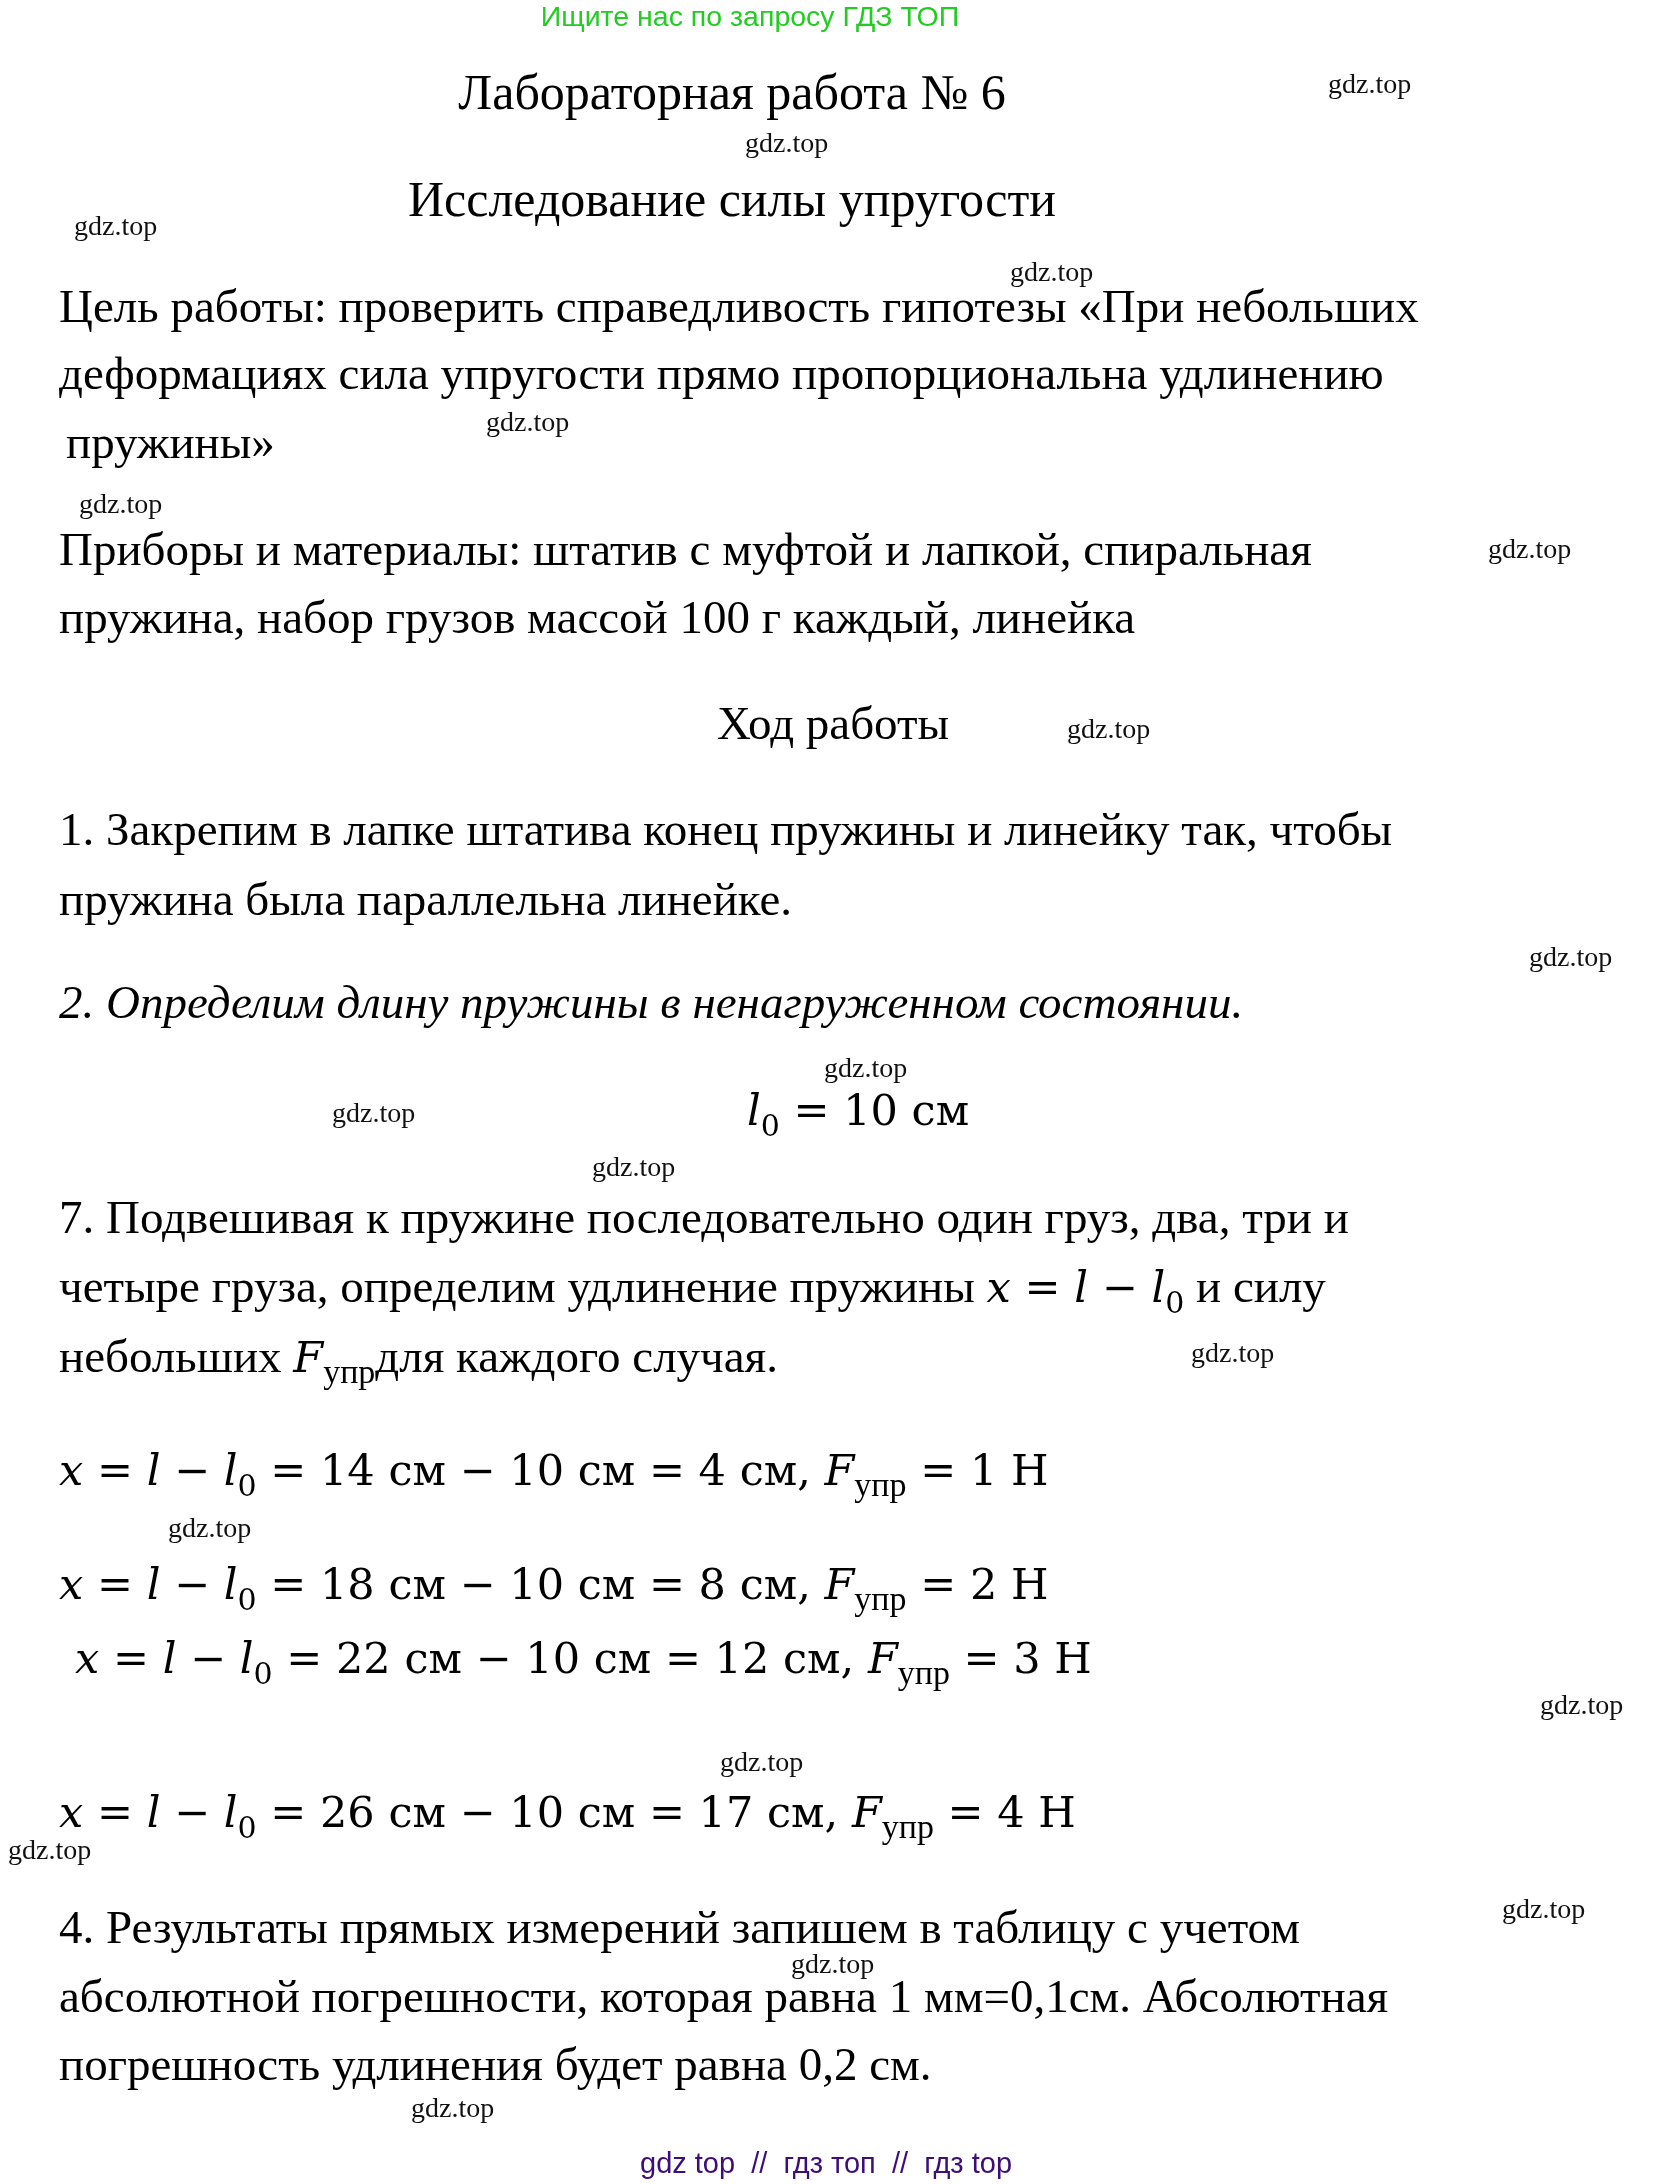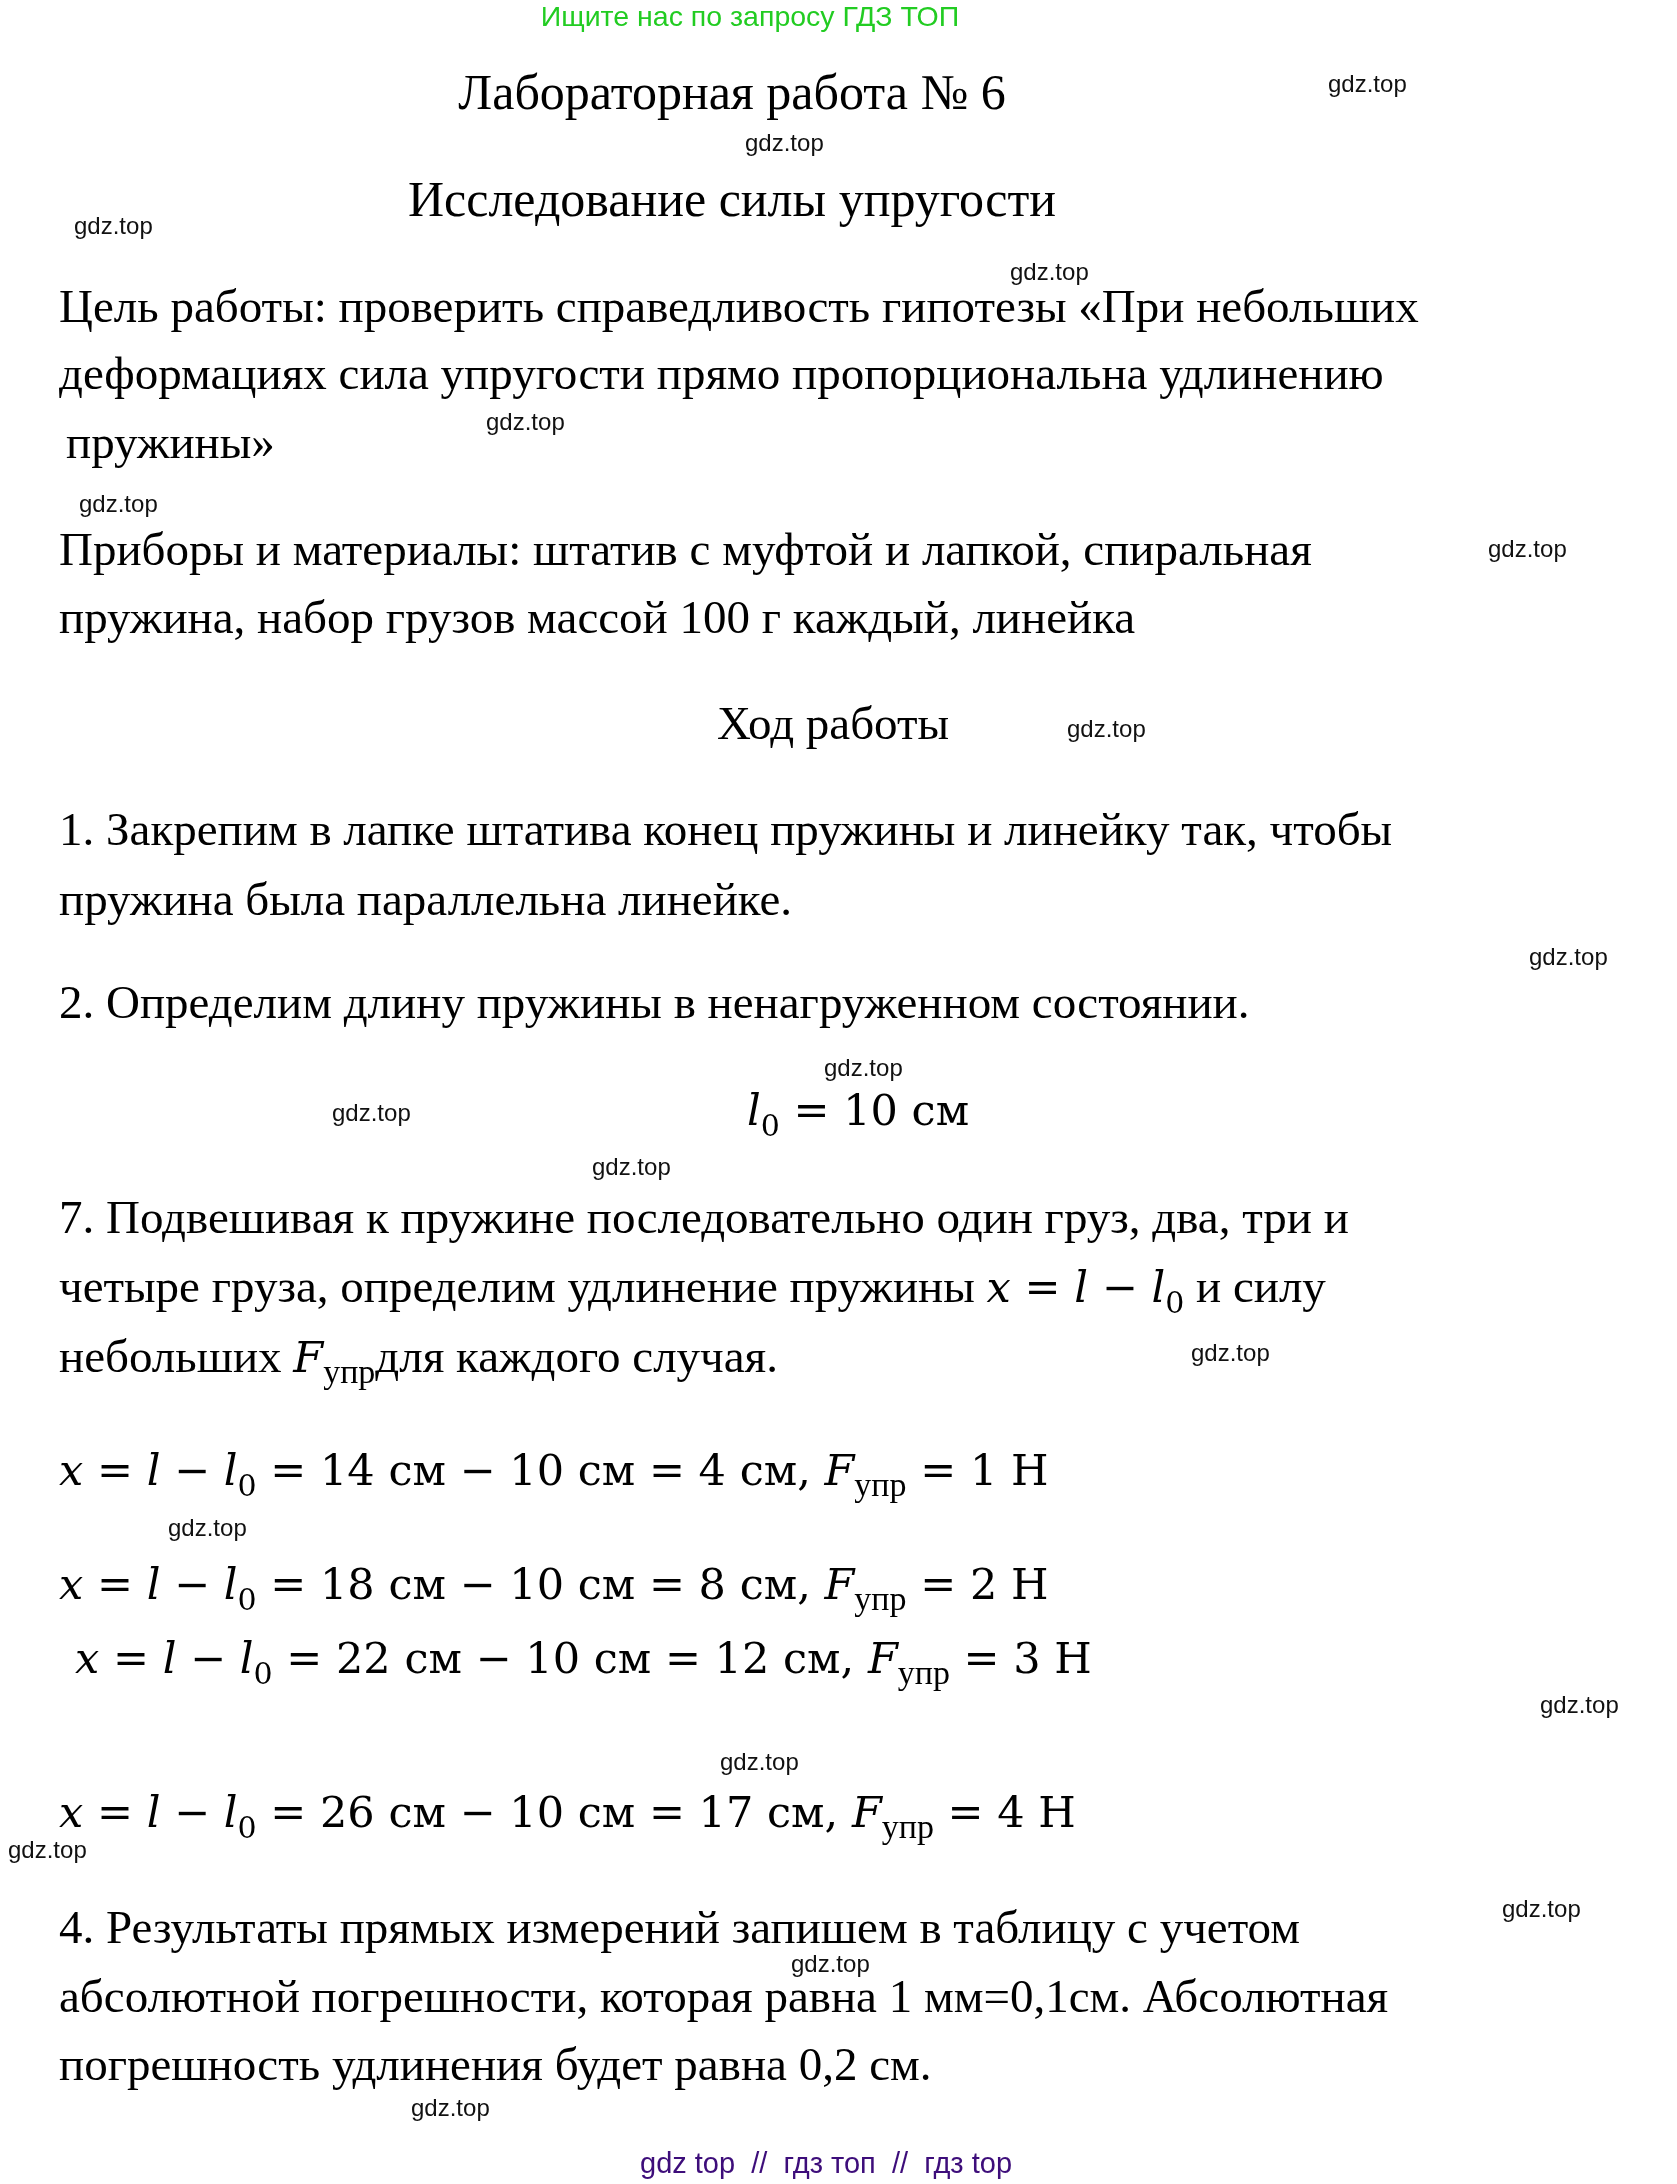--- a/index.html
+++ b/index.html
@@ -1,20 +1,20 @@
 <!DOCTYPE html>
 <html style="font-size:14.3px"><head>
 <meta charset="utf-8">
 <style>
   html, body { margin:0; padding:0; background:#ffffff; }
   body { width:1677px; height:2184px; position:relative; overflow:hidden; }
   .abs { position:absolute; white-space:nowrap; }
   .t { font-family:"Liberation Serif", serif; font-size:47px; line-height:55px; color:#000; }
   .title { font-family:"Liberation Serif", serif; font-size:50px; line-height:57px; color:#000; }
-  .wm { font-family:Liberation Sans, sans-serif; font-size:24px; line-height:32px; color:#111; }
+  .wm { font-family:Liberation Serif, serif; font-size:28px; line-height:32px; color:#111; }
   .green { font-family:"Liberation Sans", sans-serif; font-size:28.5px; line-height:32px; color:#22cc22; }
   .purple { font-family:"Liberation Sans", sans-serif; font-size:29px; line-height:34px; color:#3d0d7a; }
   .m { font-family:"DejaVu Serif", serif; font-size:43px; line-height:53px; color:#000; }
   .m i { font-style:italic; }
   .m sub { font-size:30px; vertical-align:-10.7px; line-height:0; }
   .m sub.up { font-family:"Liberation Serif", serif; font-size:34px; }
   .center { left:0; width:1500px; text-align:center; }
 </style>
 </head>
 <body>
@@ -36,21 +36,21 @@
 </div>
 
 <div class="abs t" style="left:717px; top:696px;">Ход работы</div>
 
 <div>
   <div class="abs t" style="left:59px; top:802px;">1. Закрепим в лапке штатива конец пружины и линейку так, чтобы</div>
   <div class="abs t" style="left:59px; top:872px;">пружина была параллельна линейке.</div>
 </div>
 
 <div>
-  <div class="abs t" style="left:59px; top:975px;">2. Определим длину пружины в ненагруженном состоянии.</div>
+  <div class="abs t" style="left:59px; top:975px;font-style:italic;">2. Определим длину пружины в ненагруженном состоянии.</div>
   <div class="abs m" style="left:731px; top:1084px;margin-left:16px;"><i>l</i><sub>0</sub><span> = 10 см</span></div>
 </div>
 
 <div>
   <div class="abs t" style="left:59px; top:1190px;">7. Подвешивая к пружине последовательно один груз, два, три и</div>
   <div class="abs t" style="left:59px; top:1259px;"><span>четыре груза, определим удлинение пружины </span><span class="m" style="font-size:43px;"><i>x</i><span> = </span><i>l</i><span> − </span><i>l</i><sub>0</sub></span><span> и силу</span></div>
   <div class="abs t" style="left:59px; top:1329px;"><span>небольших </span><span class="m" style="font-size:43px;"><i>F</i><sub class="up">упр</sub></span><span>для каждого случая.</span></div>
 </div>
 
 <div>

